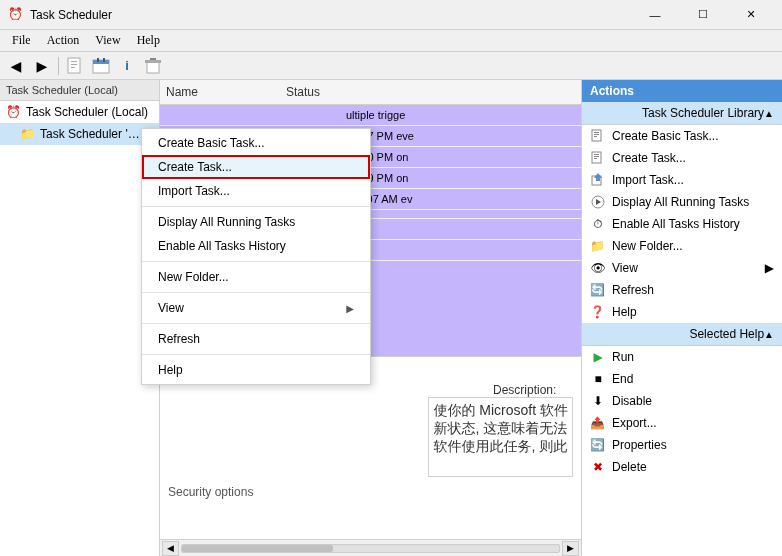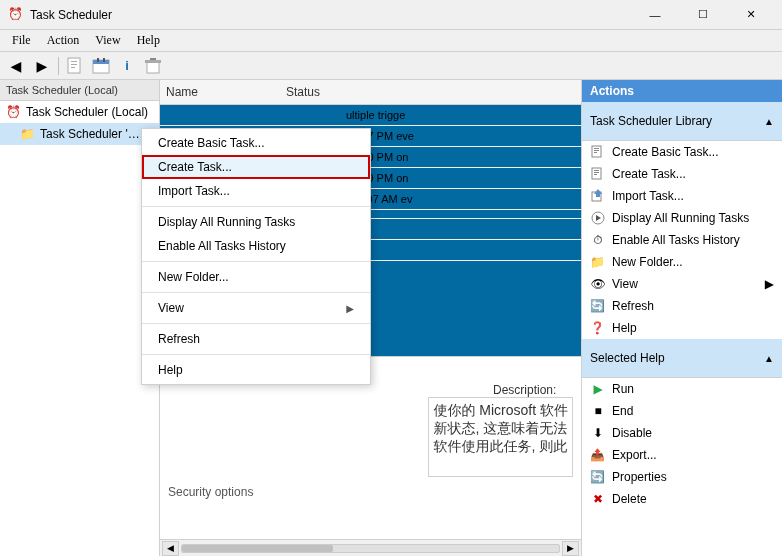--- a/index.html
+++ b/index.html
@@ -131,21 +131,21 @@
     .tree-item-text {
       flex: 1;
       overflow: hidden;
       text-overflow: ellipsis;
       white-space: nowrap;
     }
 
     
     .center-panel {
       flex: 1;
-      background: #0369a1;
+      background: #c4b5fd;
       border-right: 1px solid #d0d0d0;
       overflow: hidden;
       position: relative;
     }
     .table-header {
       display: flex;
       background: #f5f5f5;
       border-bottom: 1px solid #d0d0d0;
       padding: 3px 0;
     }
@@ -221,25 +221,25 @@
     }
     .actions-header {
       background: #4a90d9;
       color: white;
       padding: 4px 8px;
       font-size: 12px;
       font-weight: bold;
     }
     .action-section-header {
       background: #cce4f7;
-      padding: 12px 8px;
+      padding: 4px 8px;
       font-size: 12px;
       font-weight: 500;
       display: flex;
-      justify-content: space-between;
+      justify-content: flex-end;
       align-items: center;
       border-bottom: 1px solid #d0d0d0;
     }
     .action-item {
       display: flex;
       align-items: center;
       padding: 3px 8px;
       cursor: pointer;
       font-size: 12px;
       gap: 6px;

